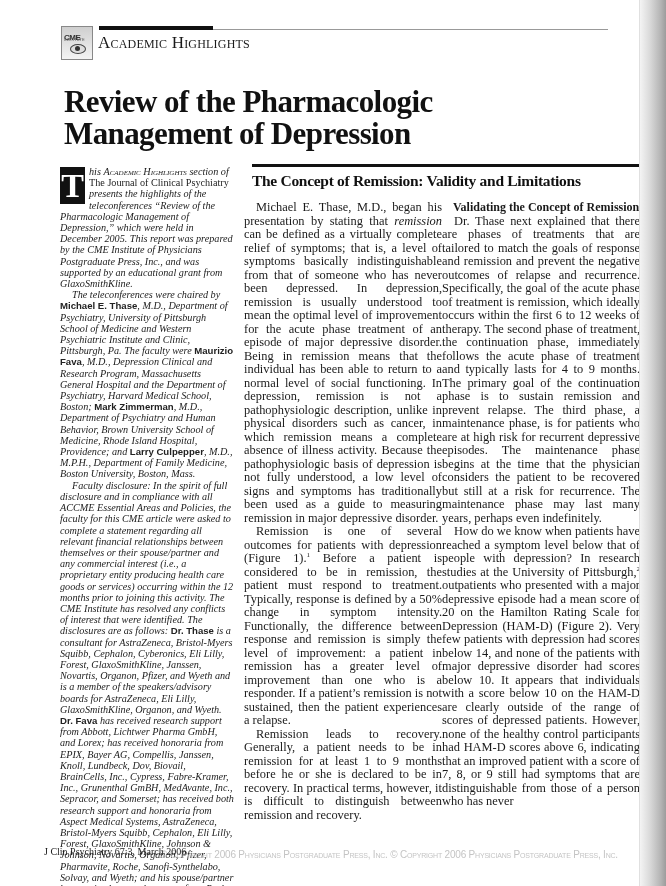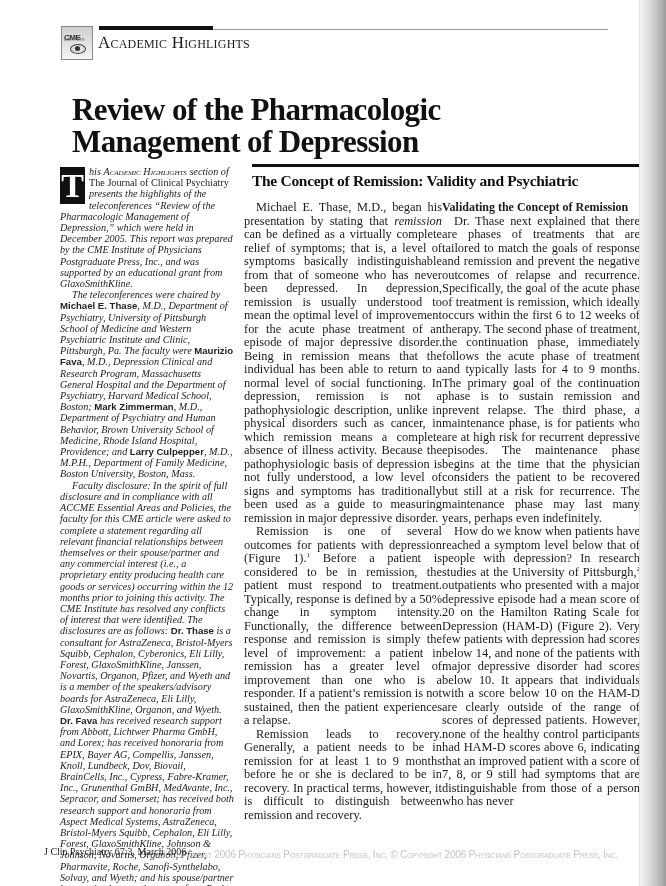--- a/index.html
+++ b/index.html
@@ -60,21 +60,21 @@
     position:absolute; left:252px; top:172px; font-size:15.5px; font-weight:bold; letter-spacing:-0.3px; color:#111;
   }
   .col {
     position:absolute; top:201px; width:198px;
     font-size:12.4px; line-height:13.5px; text-align: justify; color:#1a1a1a;
     hyphens: manual;
   }
   .col p { margin:0; text-indent: 12px; }
   .col-left { left:244px; }
   .col-right { left:442px; }
-  .subhead { font-weight:bold; font-size:12px; margin:0 0 0 0; text-indent:0 !important; }
+  .subhead { font-weight:bold; font-size:12px; margin:0 0 0 0; text-indent:0 !important;padding-left:11px; }
   sup { font-size: 7px; line-height: 0; }
 
   
   .footer-journal {
     position:absolute; left:44px; top:846px; font-size:10px; color:#1a1a1a;
   }
   .footer-copy {
     position:absolute; left:160px; top:849px; font-family:"Liberation Sans", sans-serif;
     font-size:10px; color:#c4c4c4; font-variant: small-caps; letter-spacing:-0.2px; white-space:nowrap;
   }
@@ -89,33 +89,33 @@
 
   <div class="logo">
     <span class="cme">CME</span>
     <span class="inst">INSTITUTE</span>
     <span class="eye"></span>
   </div>
   <div class="hdr-bar-thick"></div>
   <div class="hdr-bar-thin"></div>
   <div class="section-label">Academic Highlights</div>
 
-  <h1 class="title" style="margin:12px;">Review of the Pharmacologic Management of Depression</h1>
+  <h1 class="title" style="margin:4px;">Review of the Pharmacologic Management of Depression</h1>
 
   <div class="sidebar">
     <p>
       <span class="dropcap">T</span><span>his </span><span class="sc">Academic Highlights</span><span> section of </span><span class="journal">The Journal of Clinical Psychiatry</span><span> presents the highlights of the teleconferences “Review of the Pharmacologic Management of Depression,” which were held in December 2005. This report was prepared by the CME Institute of Physicians Postgraduate Press, Inc., and was supported by an educational grant from GlaxoSmithKline.</span>
     </p>
     <p class="indent"><span>The teleconferences were chaired by </span><b>Michael E. Thase</b><span>, M.D., Department of Psychiatry, University of Pittsburgh School of Medicine and Western Psychiatric Institute and Clinic, Pittsburgh, Pa. The faculty were </span><b>Maurizio Fava</b><span>, M.D., Depression Clinical and Research Program, Massachusetts General Hospital and the Department of Psychiatry, Harvard Medical School, Boston; </span><b>Mark Zimmerman</b><span>, M.D., Department of Psychiatry and Human Behavior, Brown University School of Medicine, Rhode Island Hospital, Providence; and </span><b>Larry Culpepper</b><span>, M.D., M.P.H., Department of Family Medicine, Boston University, Boston, Mass.</span></p>
     <p class="indent"><span>Faculty disclosure: In the spirit of full disclosure and in compliance with all ACCME Essential Areas and Policies, the faculty for this CME article were asked to complete a statement regarding all relevant financial relationships between themselves or their spouse/partner and any commercial interest (i.e., a proprietary entity producing health care goods or services) occurring within the 12 months prior to joining this activity. The CME Institute has resolved any conflicts of interest that were identified. The disclosures are as follows: </span><b>Dr. Thase</b><span> is a consultant for AstraZeneca, Bristol-Myers Squibb, Cephalon, Cyberonics, Eli Lilly, Forest, GlaxoSmithKline, Janssen, Novartis, Organon, Pfizer, and Wyeth and is a member of the speakers/advisory boards for AstraZeneca, Eli Lilly, GlaxoSmithKline, Organon, and Wyeth. </span><b>Dr. Fava</b><span> has received research support from Abbott, Lichtwer Pharma GmbH, and Lorex; has received honoraria from EPIX, Bayer AG, Compellis, Janssen, Knoll, Lundbeck, Dov, Biovail, BrainCells, Inc., Cypress, Fabre-Kramer, Inc., Grunenthal GmBH, MedAvante, Inc., Sepracor, and Somerset; has received both research support and honoraria from Aspect Medical Systems, AstraZeneca, Bristol-Myers Squibb, Cephalon, Eli Lilly, Forest, GlaxoSmithKline, Johnson &amp; Johnson, Novartis, Organon, Pfizer, Pharmavite, Roche, Sanofi-Synthelabo, Solvay, and Wyeth; and his spouse/partner has received research support from Parke-Davis and Pfizer Inc. </span></p>
 
   </div>
 
   <div class="main-rule"></div>
-  <h2 class="main-heading" style="margin:0;">The Concept of Remission: Validity and Psychiatric</h2>
+  <h2 class="main-heading" style="margin:0;">The Concept of Remission: Validity and Limitations</h2>
 
   <div class="col col-left">
     <p><span>Michael E. Thase, M.D., began his presentation by stating that </span><em>remission</em><span> can be defined as a virtually complete relief of symptoms; that is, a level of symptoms basically indistinguishable from that of someone who has never been depressed. In depression, remission is usually understood to mean the optimal level of improvement for the acute phase treatment of an episode of major depressive disorder. Being in remission means that the individual has been able to return to a normal level of social functioning. In depression, remission is not a pathophysiologic description, unlike in physical disorders such as cancer, in which remission means a complete absence of illness activity. Because the pathophysiologic basis of depression is not fully understood, a low level of signs and symptoms has traditionally been used as a guide to measuring remission in major depressive disorder.</span></p>
     <p><span>Remission is one of several outcomes for patients with depression (Figure 1).</span><sup>1</sup><span> Before a patient is considered to be in remission, the patient must respond to treatment. Typically, response is defined by a 50% change in symptom intensity. Functionally, the difference between response and remission is simply the level of improvement: a patient in remission has a greater level of improvement than one who is a responder. If a patient’s remission is not sustained, then the patient experiences a relapse.</span></p>
     <p>Remission leads to recovery. Generally, a patient needs to be in remission for at least 1 to 9 months before he or she is declared to be in recovery. In practical terms, however, it is difficult to distinguish between remission and recovery.</p>
   </div>
 
   <div class="col col-right">
     <p class="subhead">Validating the Concept of Remission</p>
     <p>Dr. Thase next explained that there are phases of treatments that are tailored to match the goals of response and remission and prevent the negative outcomes of relapse and recurrence. Specifically, the goal of the acute phase of treatment is remission, which ideally occurs within the first 6 to 12 weeks of therapy. The second phase of treatment, the continuation phase, immediately follows the acute phase of treatment and typically lasts for 4 to 9 months. The primary goal of the continuation phase is to sustain remission and prevent relapse. The third phase, a maintenance phase, is for patients who are at high risk for recurrent depressive episodes. The maintenance phase begins at the time that the physician considers the patient to be recovered but still at a risk for recurrence. The maintenance phase may last many years, perhaps even indefinitely.</p>

